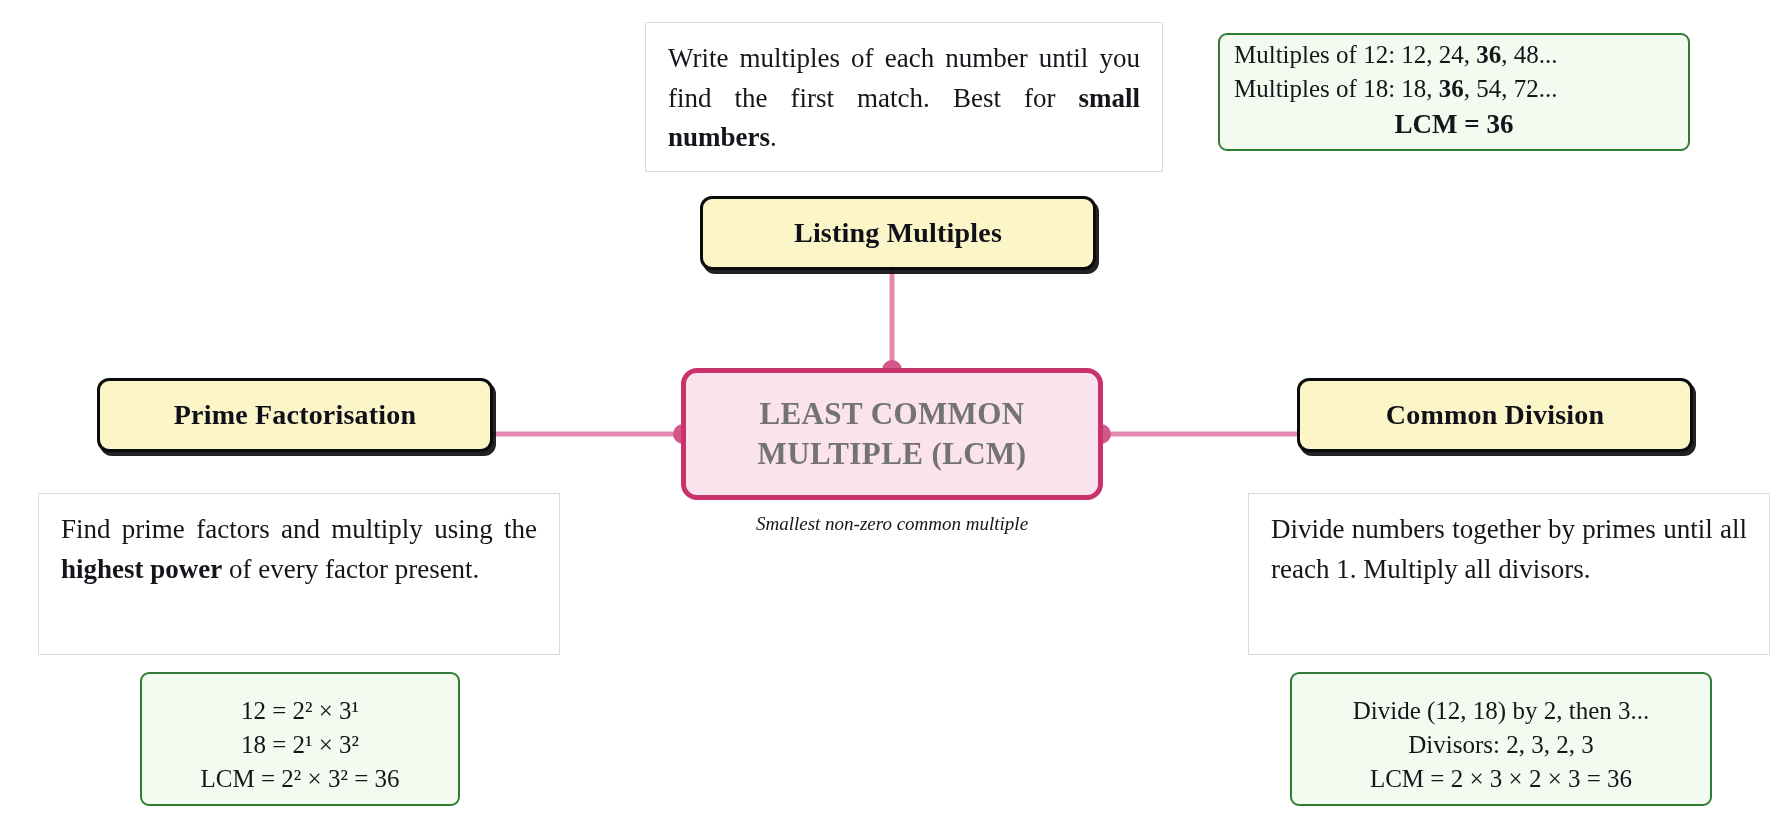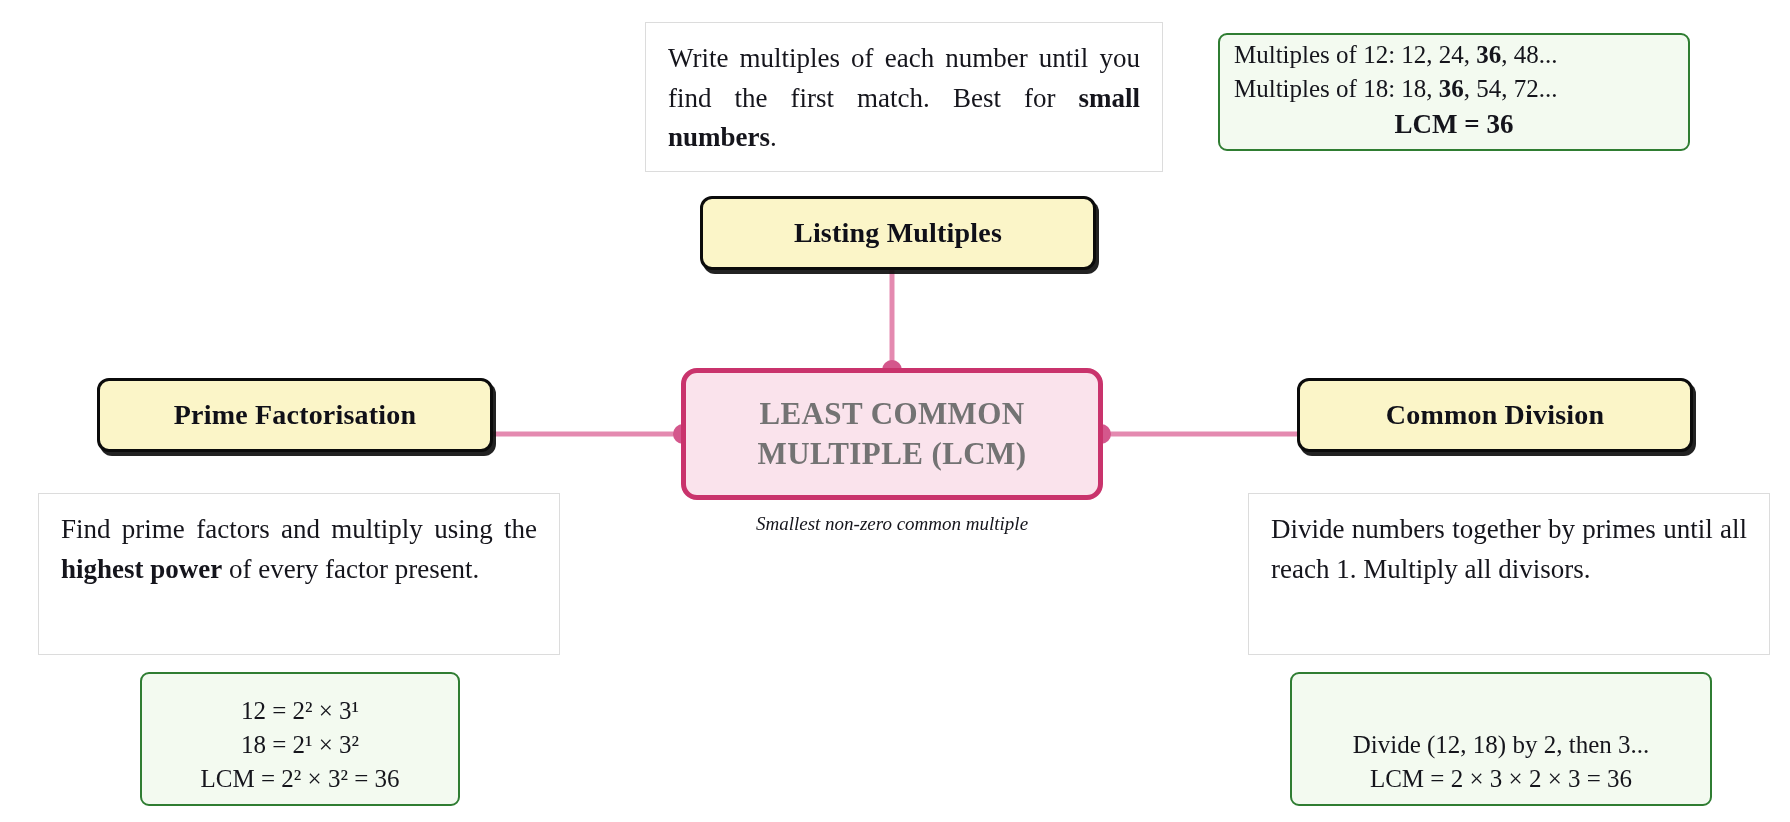--- a/index.html
+++ b/index.html
@@ -202,16 +202,17 @@
   <div class="branch-node" id="node-division">
     <div class="label">Common Division</div>
   </div>
 
   <div class="desc-box" id="desc-division">
     <div class="text"><span>Divide numbers together by primes until all reach 1. Multi­ply all divisors.</span><b></b><span></span></div>
   </div>
 
   <div class="example-box center-lines" id="ex-division">
     <div class="line">Divide (12, 18) by 2, then 3...</div>
+    <div class="line">Divisors: 2, 3, 2, 3</div>
     <div class="line">LCM = 2 × 3 × 2 × 3 = 36</div>
   </div>
 
 </div>
 
 </body></html>

